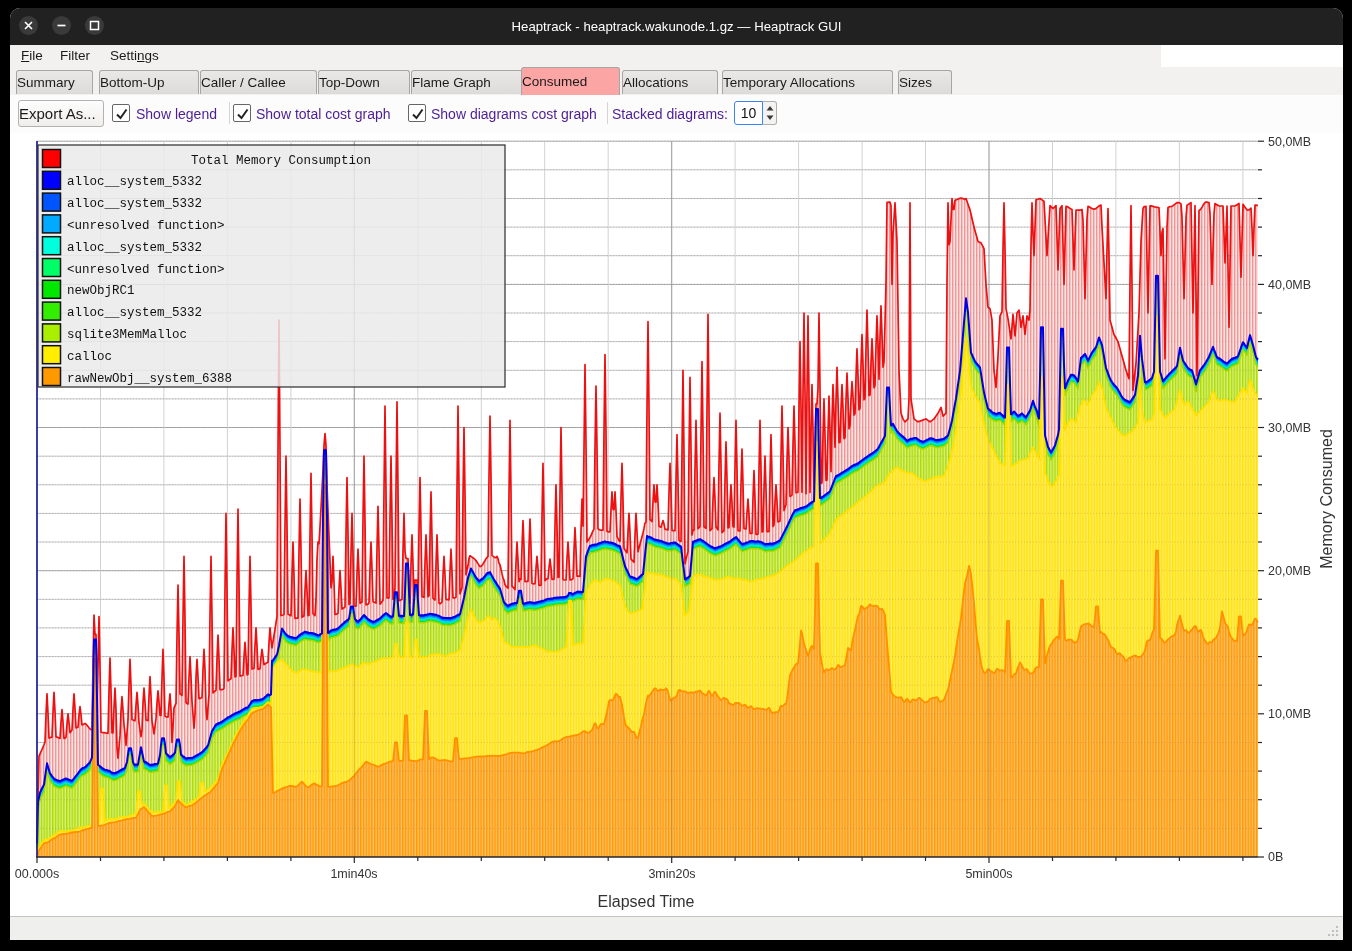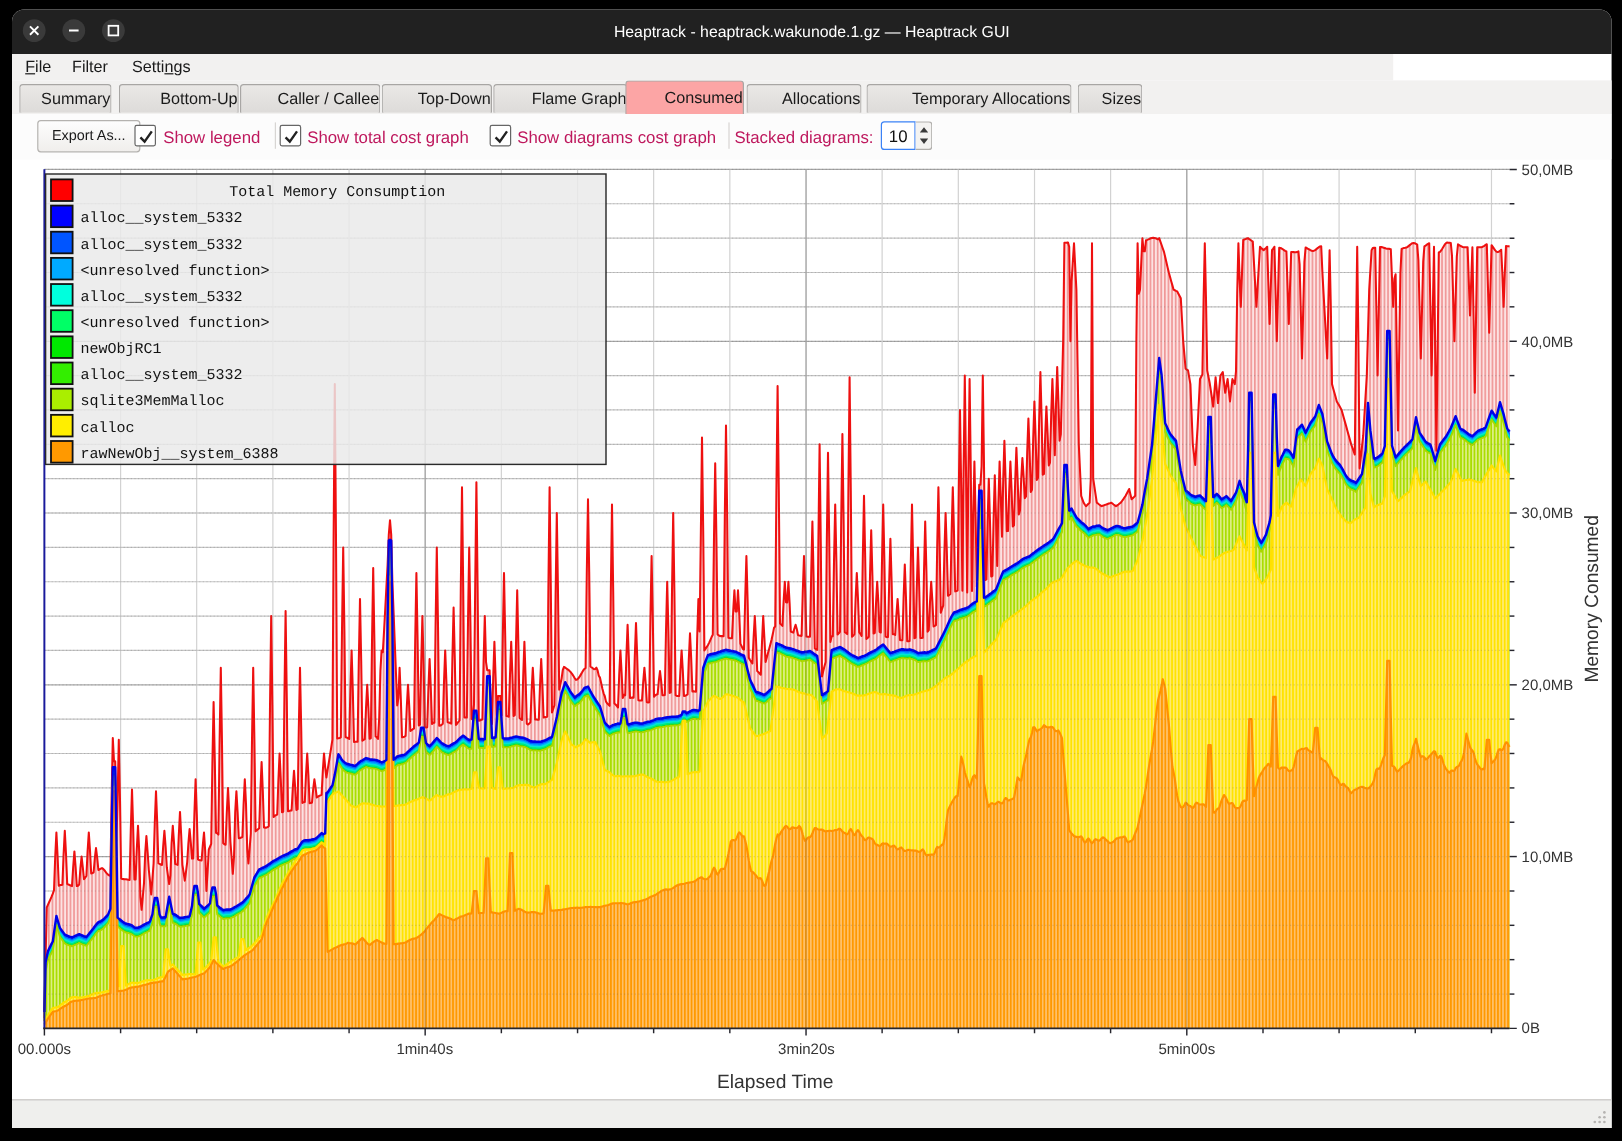--- a/index.html
+++ b/index.html
@@ -2,28 +2,28 @@
 <html><head><meta charset="utf-8"><title>Heaptrack</title><style>
 *{margin:0;padding:0;box-sizing:border-box}
 html,body{width:1352px;height:951px;background:#000;font-family:"Liberation Sans",sans-serif;overflow:hidden;position:relative}
 .content{position:absolute;left:10px;top:8px;width:1333px;height:932px;background:#fff;border-radius:10px 10px 0 0}
 .titlebar{position:absolute;left:0;top:0;width:1333px;height:37px;background:#212121;border-radius:10px 10px 0 0}
 .wbtn{position:absolute;top:8px;width:19px;height:19px;border-radius:50%;background:#3a3a3a}
 .title{position:absolute;top:0;left:0;width:100%;height:37px;line-height:37px;text-align:center;color:#fff;font-weight:normal;font-size:13.2px}
 .menubar{position:absolute;left:0;top:37px;width:1151px;height:22px;background:#f2f1f0;font-size:13.5px;color:#1a1a1a}
 .menubar span{position:absolute;top:3px}
 .tabbar{position:absolute;left:0;top:59px;width:1333px;height:28px;background:#f2f1f0}
-.tab{position:absolute;top:3px;height:24px;background:linear-gradient(#eae8e6,#dddbd9);border:1px solid #a8a6a4;border-bottom:none;border-radius:3px 3px 0 0;font-size:13.5px;color:#1a1a1a;text-align:right;line-height:23px}
+.tab{position:absolute;top:3px;height:24px;background:linear-gradient(#eae8e6,#dddbd9);border:1px solid #a8a6a4;border-bottom:none;border-radius:3px 3px 0 0;font-size:13.5px;color:#1a1a1a;text-align:left;line-height:23px}
 .tab.active{top:0;height:28px;background:#fca5a5;line-height:27px;z-index:3}
 .tabline{position:absolute;left:0;top:86.5px;width:1333px;height:1px;background:#aaa8a6;z-index:1}
 .toolbar{position:absolute;left:0;top:87px;width:1333px;height:38px;background:#fcfcfc;z-index:2}
-.btn{position:absolute;left:21px;top:5px;width:86px;height:27px;background:linear-gradient(#fdfdfd,#f0eeec);border:1px solid #b4b2af;border-radius:3px;font-size:12px;color:#1a1a1a;text-align:center;line-height:25px}
+.btn{position:absolute;left:8px;top:5px;width:86px;height:27px;background:linear-gradient(#fdfdfd,#f0eeec);border:1px solid #b4b2af;border-radius:3px;font-size:15px;color:#1a1a1a;line-height:25px}
 .cb{position:absolute;top:9px;width:18px;height:18px;background:#fff;border:1px solid #666;border-radius:2px}
 .cb svg{position:absolute;left:1px;top:1px}
-.cblbl{position:absolute;top:11px;font-size:14px;color:#be185d}
+.cblbl{position:absolute;top:11px;font-size:14px;color:#4c1d95}
 .sep{position:absolute;top:7px;width:1px;height:22px;background:#d7d5d3}
 .statusbar{position:absolute;left:0;top:908px;width:1333px;height:24px;background:#efefed;border-top:1px solid #c6c4c2}
 </style></head>
 <body>
 <div class="content">
  <div class="titlebar">
   <div class="wbtn" style="left:8.7px">
    <svg width="19" height="19">
           <path d="M6 6 L13 13 M13 6 L6 13" stroke="#fff" stroke-width="1.6"></path>
         </svg></div>

